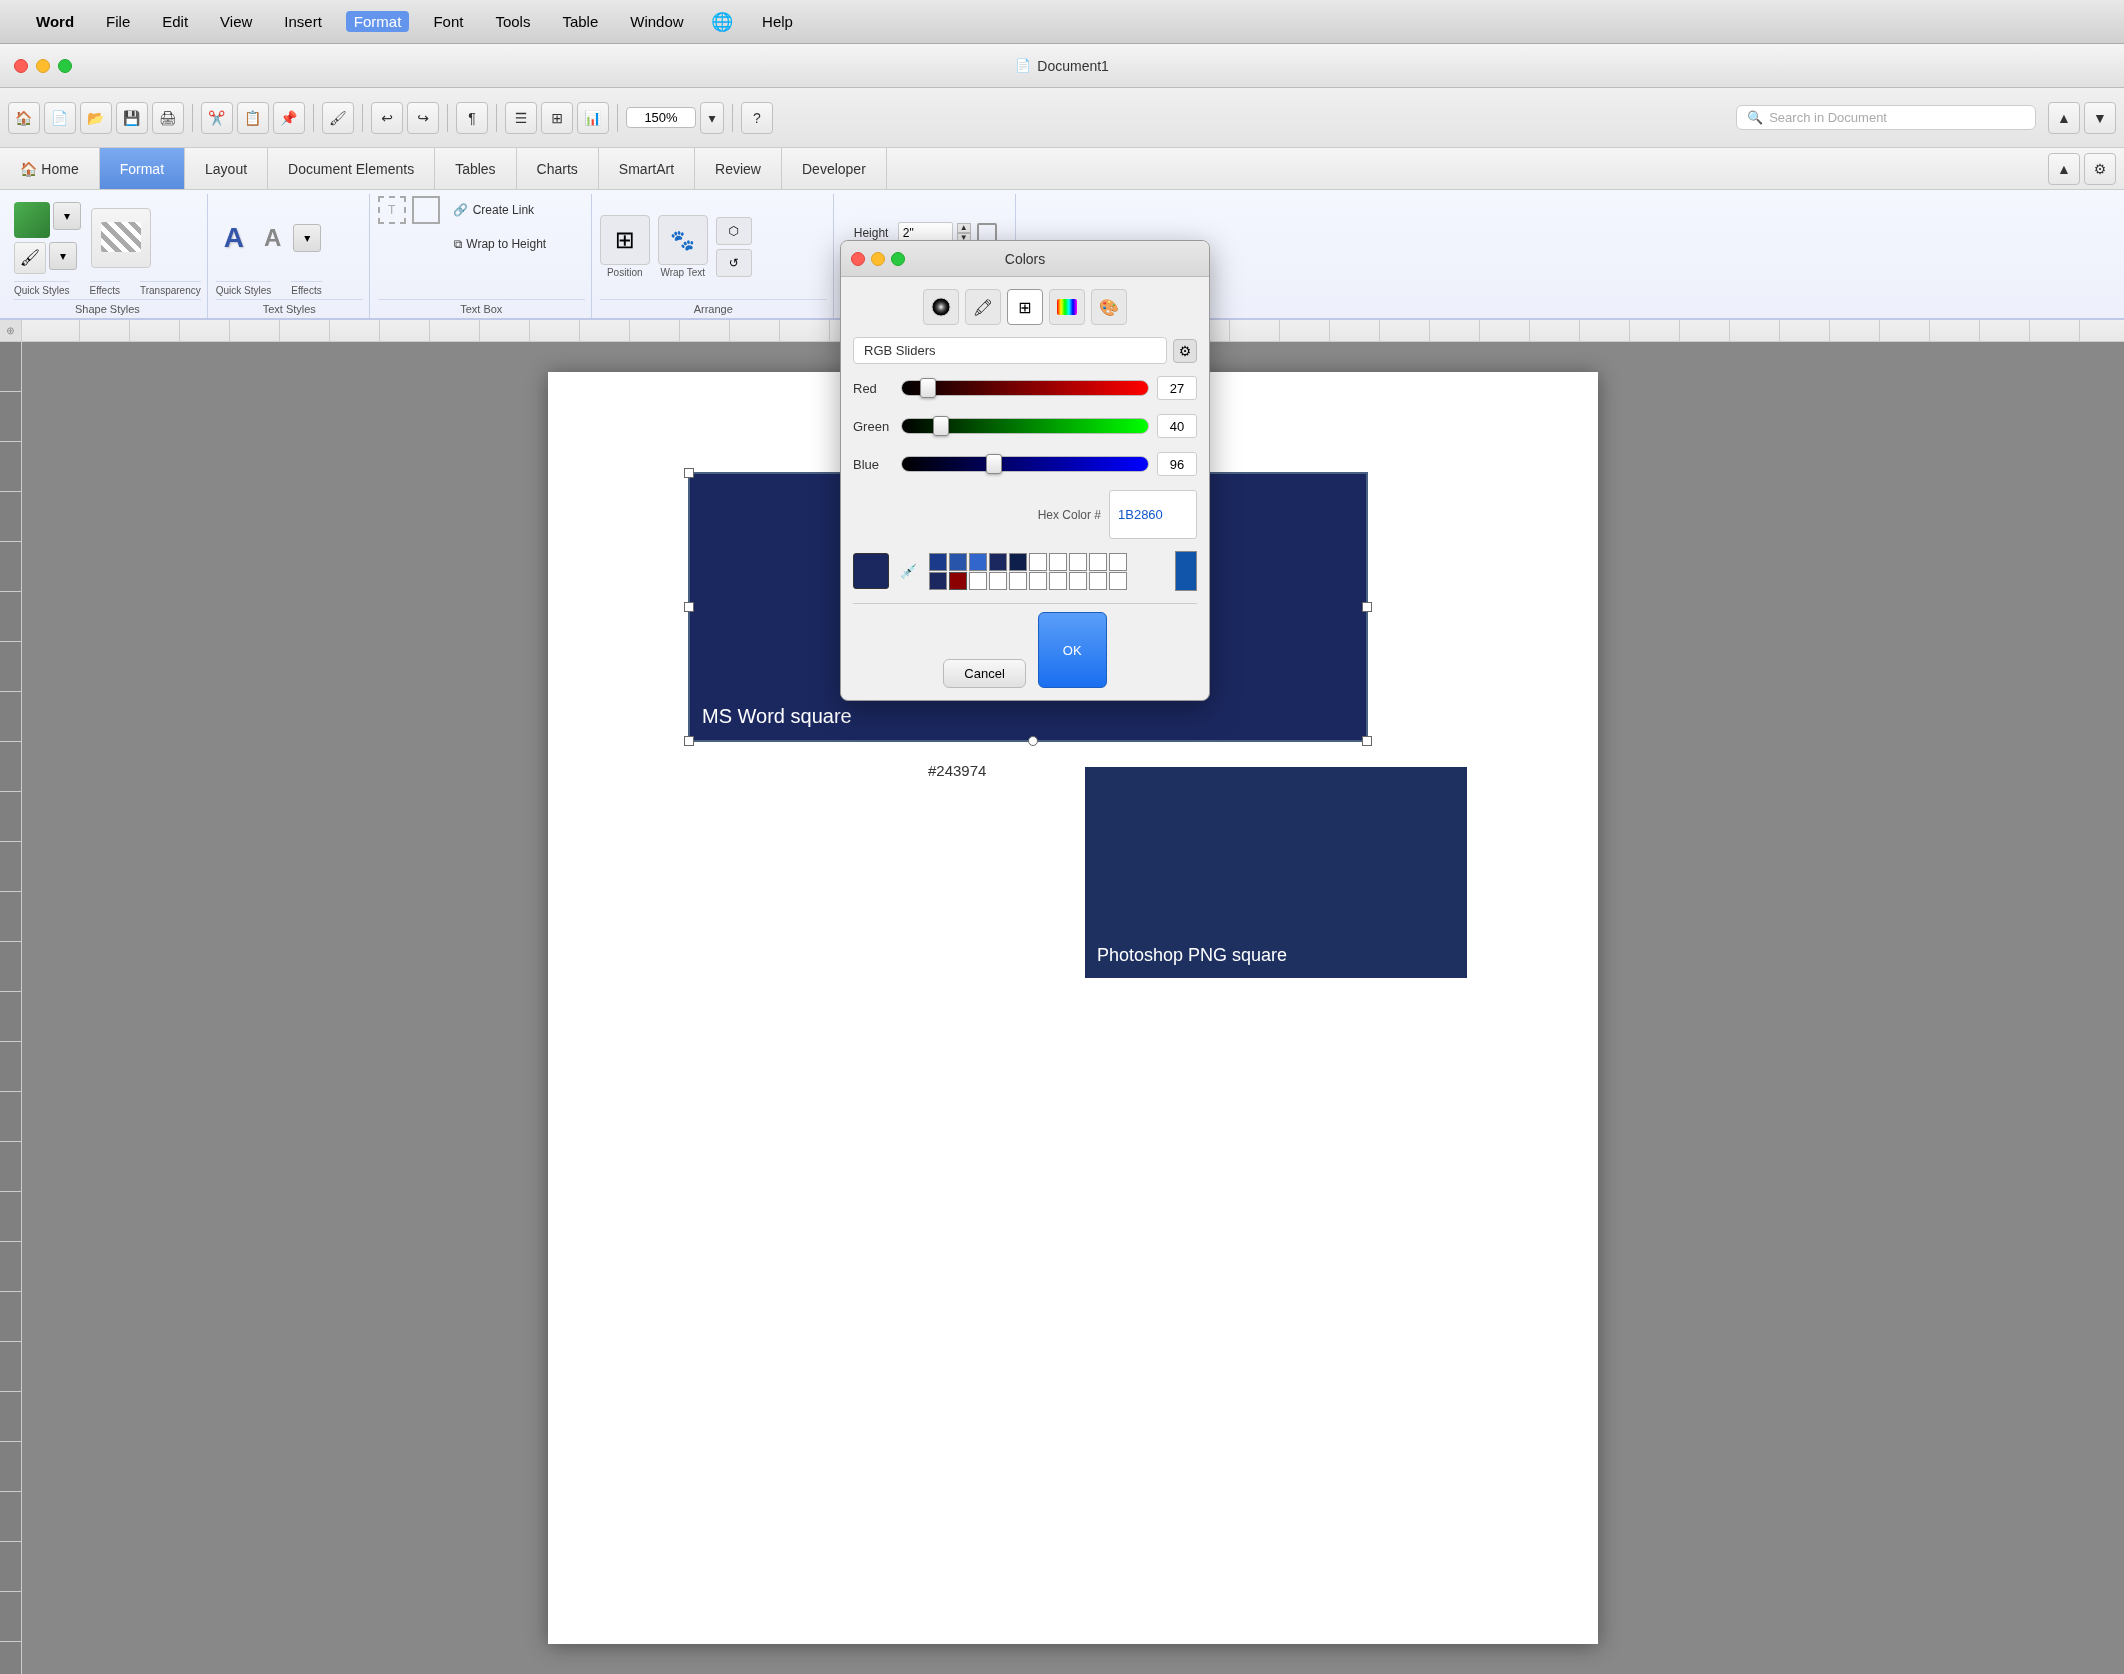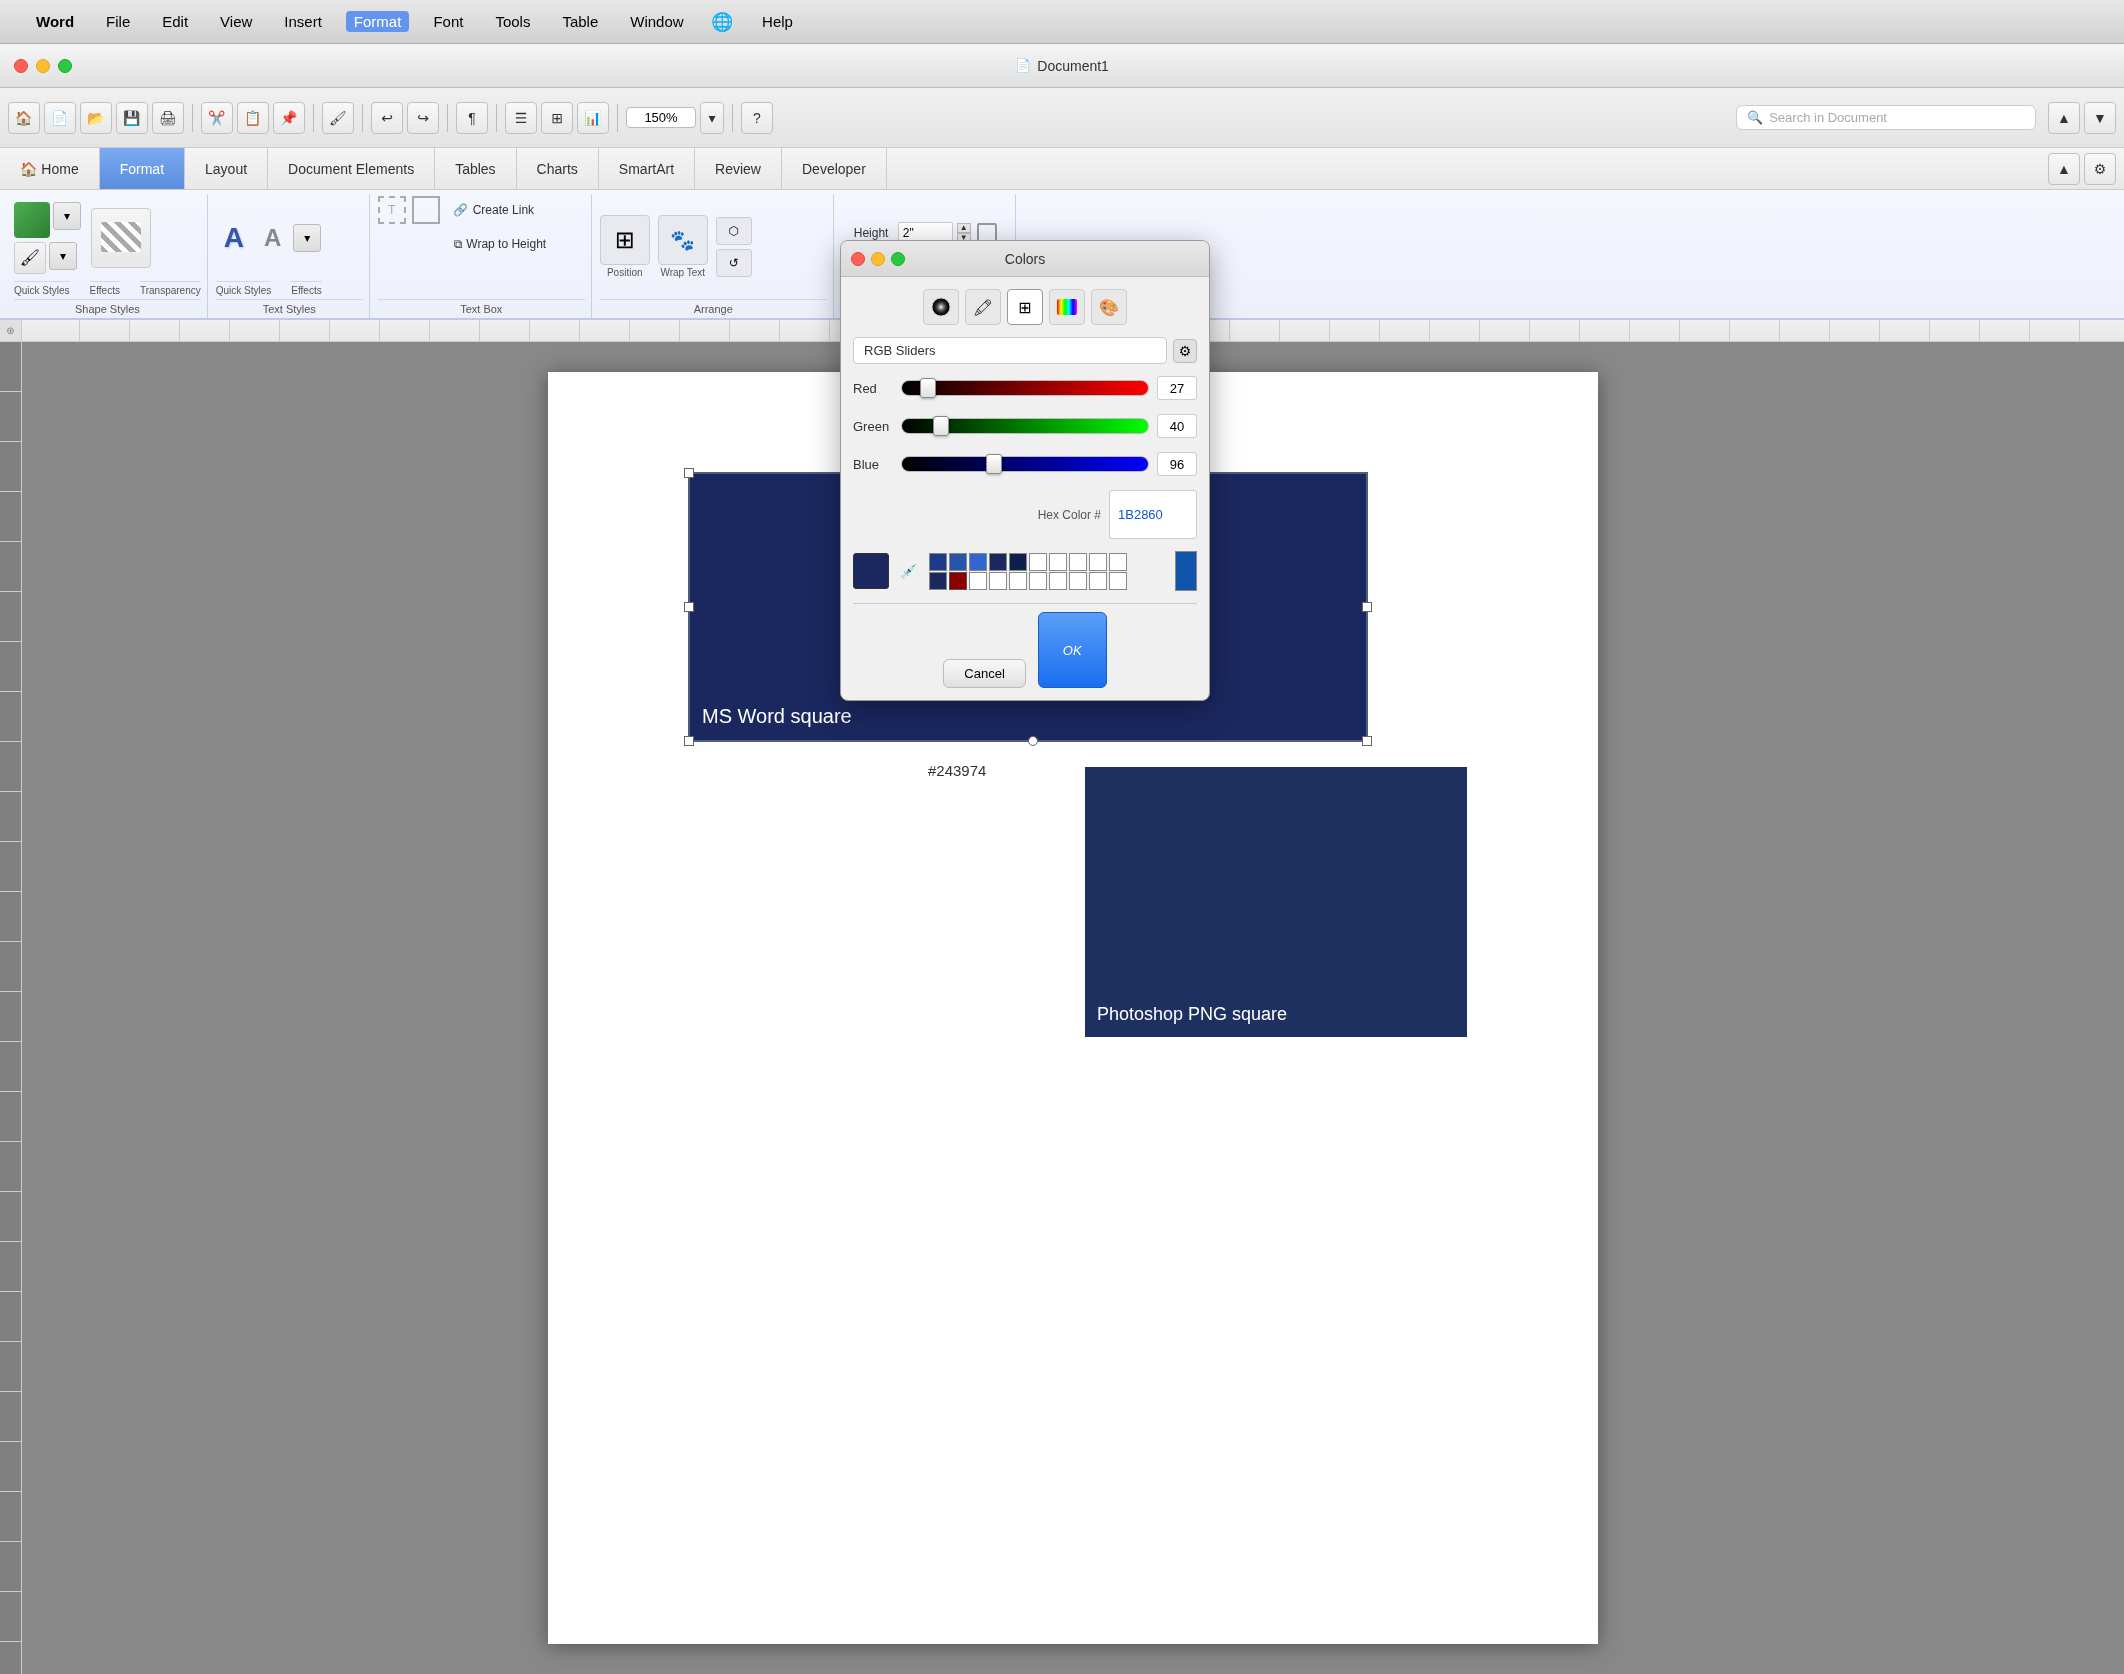--- a/index.html
+++ b/index.html
@@ -243,21 +243,21 @@
       position: absolute;
       left: 140px; top: 395px;
       width: 375px; height: 270px;
       background: #1B2860;
       display: flex; align-items: flex-end;
       padding: 12px;
     }
     .photoshop-box {
       position: absolute;
       left: 537px; top: 395px;
-      width: 382px; height: 270px;
+      width: 382px; height: 211px;
       background: #1E3060;
       display: flex; align-items: flex-end;
       padding: 12px;
     }
     .box-label { color: #fff; font-size: 18px; }
 
     
     .colors-panel {
       position: fixed;
       top: 240px;
@@ -406,21 +406,20 @@
       margin-top: 47px;
     }
     .ok-btn {
       padding: 6px 24px;
       background: linear-gradient(to bottom, #5a9ef8, #1a6ff0);
       border: 1px solid #1a5ec0;
       border-radius: 6px;
       font-size: 13px;
       color: #fff;
       cursor: pointer;
-      font-style: italic;
     }
 
     
     .ribbon-section {
       display: flex;
       flex-direction: column;
       height: 100%;
       padding: 0 6px;
       border-right: 1px solid #c8cfe8;
     }

